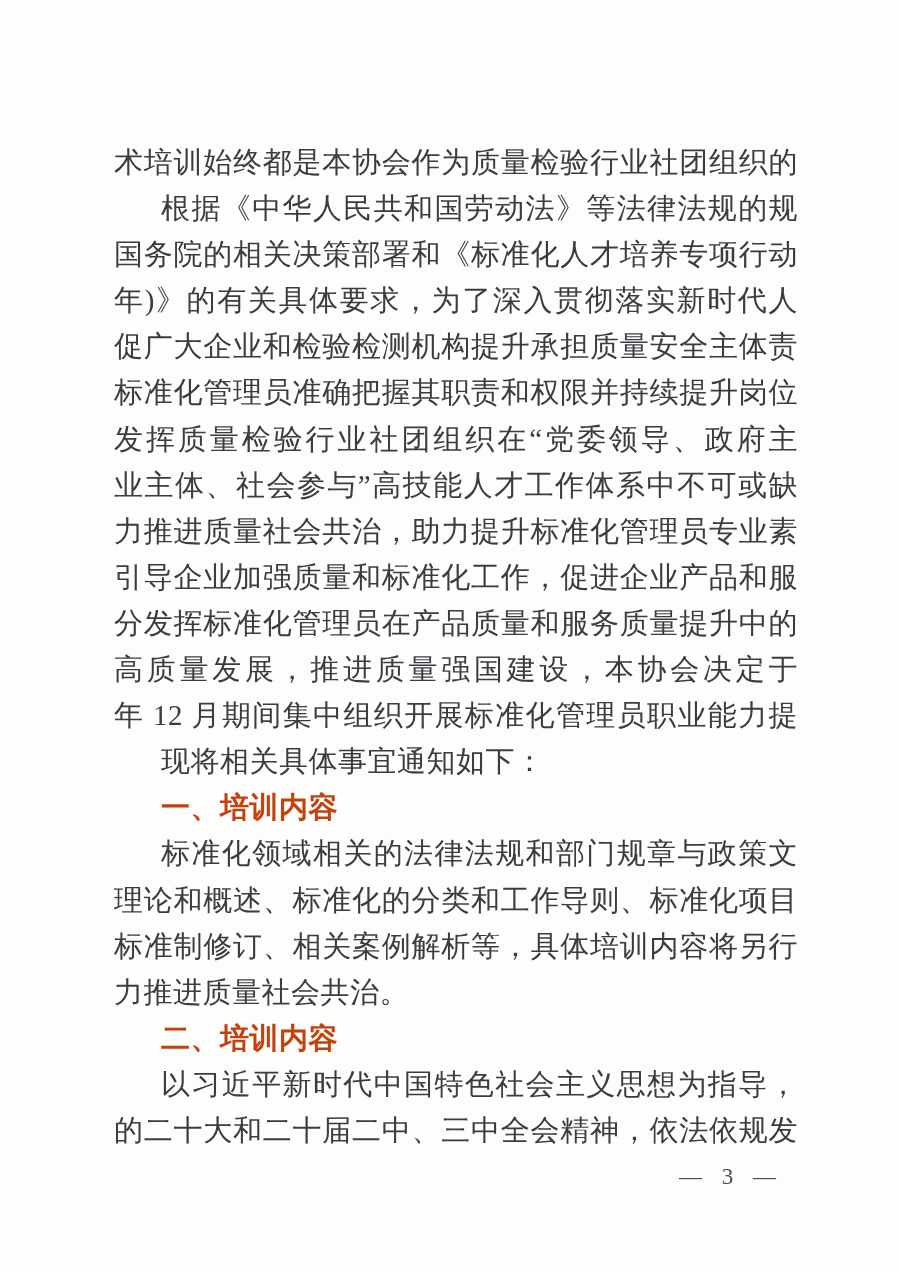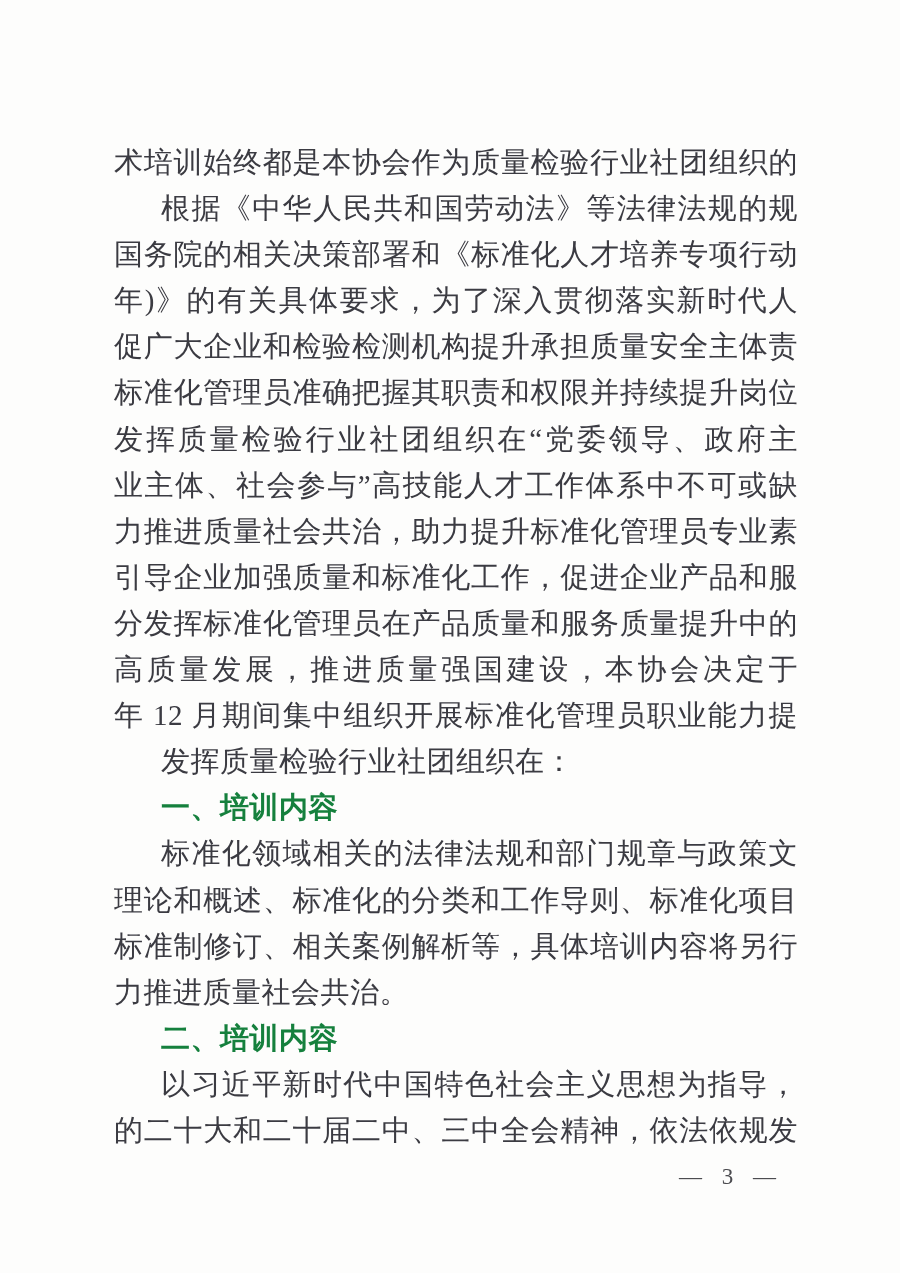--- a/index.html
+++ b/index.html
@@ -40,21 +40,21 @@
   }
   .line.fill {
     text-align-last: justify;
   }
   .line.indent {
     text-indent: 47px;
   }
   .line.head {
     font-weight: bold;
     font-family: Liberation Serif, serif;
-    color: #15803d;
+    color: #c2410c;
   }
   .page-number {
     position: absolute;
     left: 650px;
     top: 1164px;
     width: 156px;
     text-align: center;
     font-size: 23px;
     color: #4c4c50;
     word-spacing: 12px;
@@ -72,21 +72,21 @@
     <p class="line fill">年)》的有关具体要求，为了深入贯彻落实新时代人才强国战略，督</p>
     <p class="line fill">促广大企业和检验检测机构提升承担质量安全主体责任的能力，引领</p>
     <p class="line fill">标准化管理员准确把握其职责和权限并持续提升岗位履责能力，着力</p>
     <p class="line fill">发挥质量检验行业社团组织在“党委领导、政府主导、政策支持、企</p>
     <p class="line fill">业主体、社会参与”高技能人才工作体系中不可或缺的积极作用，合</p>
     <p class="line fill">力推进质量社会共治，助力提升标准化管理员专业素养能力和水平，</p>
     <p class="line fill">引导企业加强质量和标准化工作，促进企业产品和服务质量提升，充</p>
     <p class="line fill">分发挥标准化管理员在产品质量和服务质量提升中的重要作用，服务</p>
     <p class="line fill">高质量发展，推进质量强国建设，本协会决定于 2024 年 10 月至 2025</p>
     <p class="line">年 12 月期间集中组织开展标准化管理员职业能力提升培训工作。</p>
-    <p class="line indent">发挥质量检验行业社团组织在：</p>
+    <p class="line indent">现将相关具体事宜通知如下：</p>
     <p class="line indent head">一、培训内容</p>
     <p class="line indent fill">标准化领域相关的法律法规和部门规章与政策文件、标准化基本</p>
     <p class="line fill">理论和概述、标准化的分类和工作导则、标准化项目运作实施、团体</p>
     <p class="line fill">标准制修订、相关案例解析等，具体培训内容将另行通知并在本协会</p>
     <p class="line">力推进质量社会共治。</p>
     <p class="line indent head">二、培训内容</p>
     <p class="line indent fill">以习近平新时代中国特色社会主义思想为指导，认真贯彻落实党</p>
     <p class="line fill">的二十大和二十届二中、三中全会精神，依法依规发挥社会力量在推</p>
   </main>
   <footer class="page-number">— 3 —</footer>

